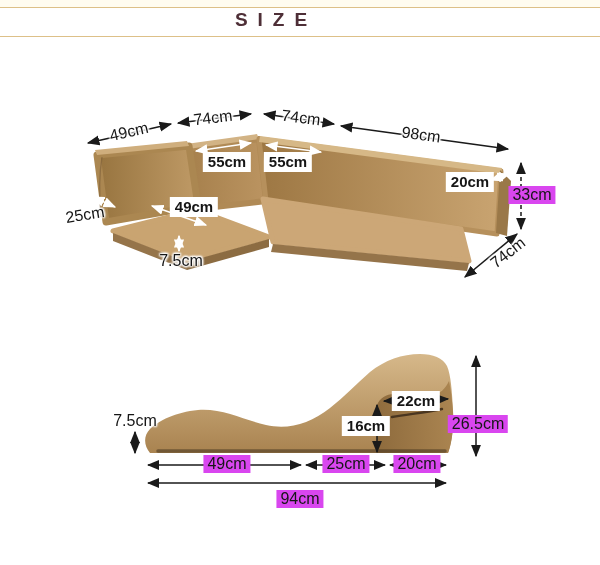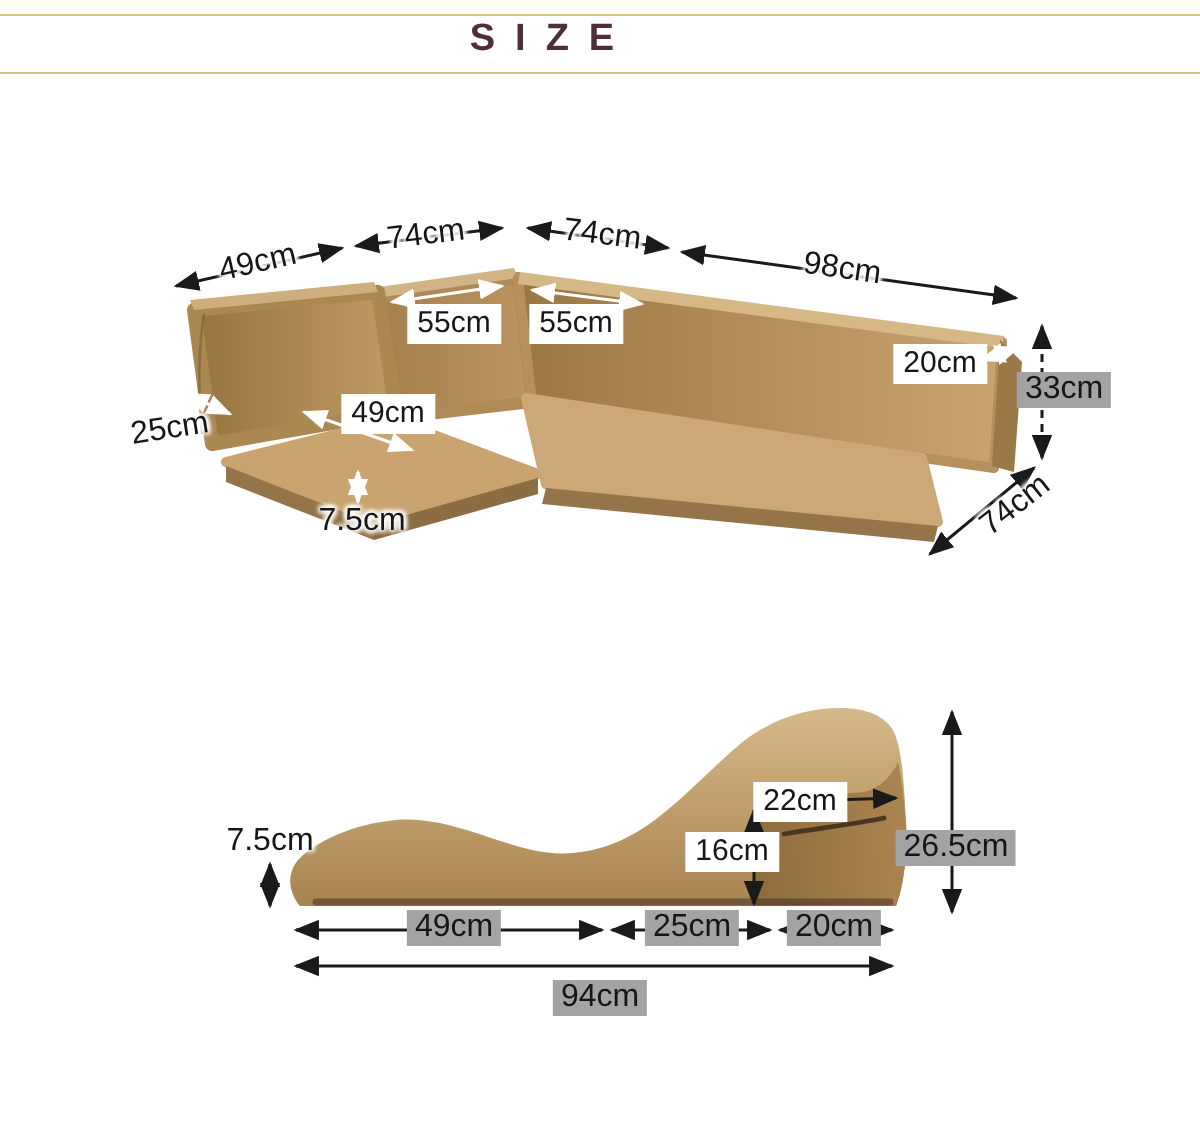--- a/index.html
+++ b/index.html
@@ -18,22 +18,22 @@
   }
   svg{position:absolute;left:0;top:0;}
   .lbl{
     position:absolute;transform:translate(-50%,-50%) rotate(var(--rot,0deg));
     font-size:16px;color:#161616;white-space:nowrap;line-height:18px;
   }
   .halo{
     text-shadow:0 0 3px #fff,0 0 3px #fff,0 0 2px #fff,
                 1px 1px 2px #fff,-1px -1px 2px #fff,1px -1px 2px #fff,-1px 1px 2px #fff;
   }
-  .box{background:#ffffff;padding:1px 5px;font-size:15px;}
-  .bgw{background:#a3a3a3;padding:0 4px;}
+  .box{background:#ffffff;padding:1px 5px;font-size:15px;font-weight:bold;}
+  .bgw{background:#d946ef;padding:0 4px;}
   .dim{stroke:#1a1a1a;stroke-width:1.5;fill:none;marker-start:url(#mb);marker-end:url(#mb);}
   .dimw{stroke:#ffffff;stroke-width:1.6;fill:none;marker-start:url(#mw);marker-end:url(#mw);}
 </style>
 </head>
 <body>
 
 <div id="stage">
   <div class="top-cream"></div>
   <div class="rule r1"></div>
   <h1 id="title">SIZE</h1>
@@ -140,20 +140,20 @@
   <div class="lbl box" style="left:227px;top:162px">55cm</div>
   <div class="lbl box" style="left:288px;top:162px">55cm</div>
   <div class="lbl box" style="left:194px;top:207px">49cm</div>
   <div class="lbl halo" style="left:85px;top:215px;--rot:-9deg">25cm</div>
   <div class="lbl halo" style="left:181px;top:261px">7.5cm</div>
   <div class="lbl box" style="left:470px;top:182px">20cm</div>
   <div class="lbl bgw" style="left:532px;top:195px">33cm</div>
   <div class="lbl halo" style="left:508px;top:253px;--rot:-38deg">74cm</div>
 
   <div class="lbl halo" style="left:135px;top:421px">7.5cm</div>
-  <div class="lbl box" style="left:400px;top:401px">22cm</div>
+  <div class="lbl box" style="left:416px;top:401px">22cm</div>
   <div class="lbl bgw" style="left:478px;top:424px">26.5cm</div>
   <div class="lbl box" style="left:366px;top:426px">16cm</div>
   <div class="lbl bgw" style="left:227px;top:464px">49cm</div>
   <div class="lbl bgw" style="left:346px;top:464px">25cm</div>
   <div class="lbl bgw" style="left:417px;top:464px">20cm</div>
   <div class="lbl bgw" style="left:300px;top:499px">94cm</div>
 </div>
 
 </body></html>

